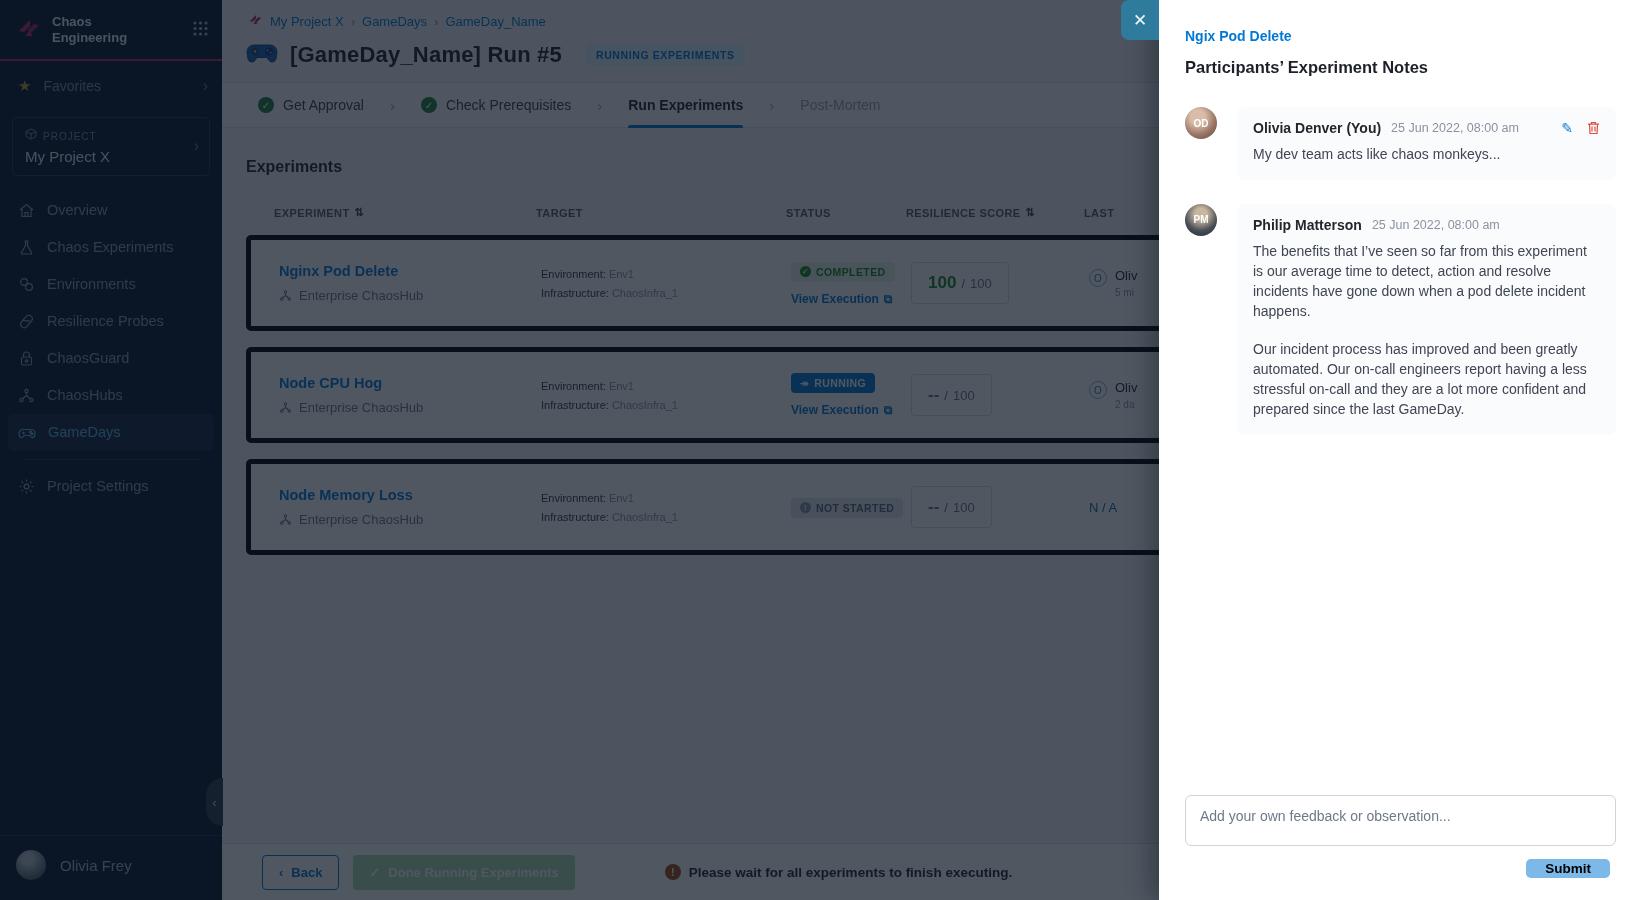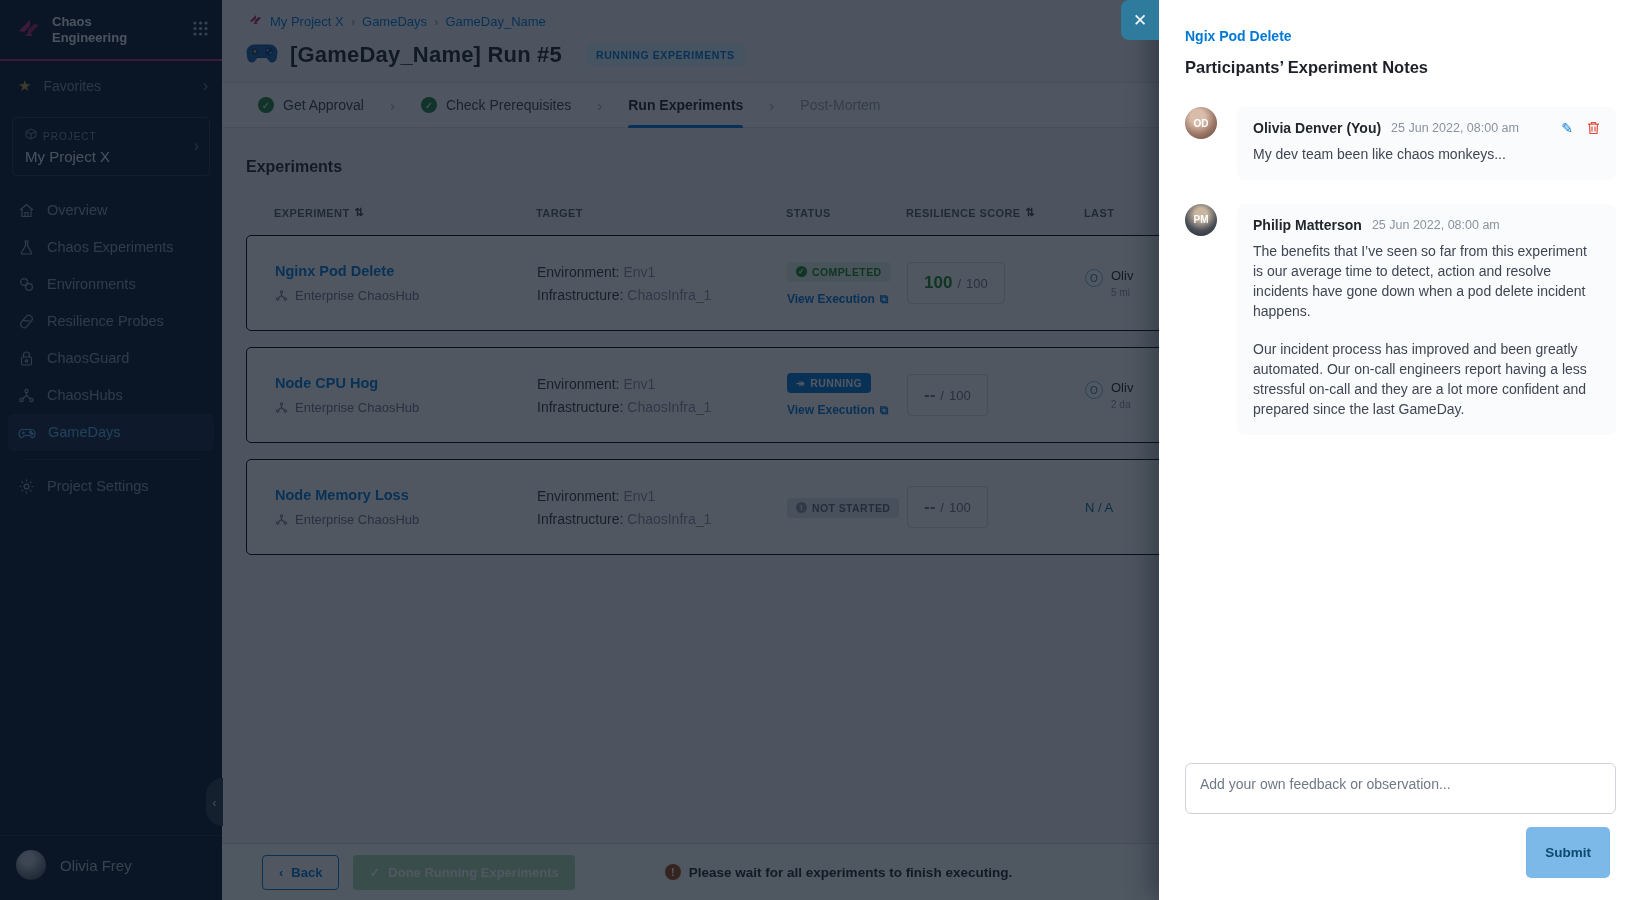--- a/index.html
+++ b/index.html
@@ -69,26 +69,26 @@
   .step-sep { color:#9aa1ab; font-size:15px; }
 
   .content { padding:0 0 0 24px; }
   .section-title { margin-top:30px; font-size:16px; font-weight:bold; color:#22272d; }
   .thead { display:grid; grid-template-columns:262px 250px 120px 178px 1fr;
            align-items:center; margin-top:30px; padding-left:28px; width:1345px; }
   .th { font-size:11px; font-weight:bold; letter-spacing:.4px; color:#545b66;
         display:flex; align-items:center; gap:5px; }
   .sort-ico { font-size:11px; color:#3c414d; cursor:pointer; }
   .erow { display:grid; grid-template-columns:262px 250px 120px 178px 1fr; align-items:center;
-          width:1345px; height:96px; background:#ffffff; border:1px solid #000000;
+          width:1345px; height:96px; background:#ffffff; border:5px solid #000000;
           border-radius:5px; margin-top:16px; padding-left:28px; }
   .exp-name { color:#0278d5; font-size:14.5px; font-weight:bold; cursor:pointer; }
   .exp-hub { margin-top:9px; display:flex; align-items:center; gap:7px; font-size:13px;
              color:#6b7785; }
-  .tgt-line { font-size:14px; color:#343a45; }
+  .tgt-line { font-size:11px; color:#343a45; }
   .tgt-line + .tgt-line { margin-top:7px; }
   .tgt-line .tval { color:#8a93a0; }
   .badge { display:inline-flex; align-items:center; gap:5px; font-size:10.5px; font-weight:bold;
            letter-spacing:.4px; padding:4px 9px; border-radius:4px; white-space:nowrap; }
   .badge.completed { background:#e3f5e6; color:#1b841d; }
   .badge.completed .dot { width:11px; height:11px; border-radius:50%; background:#1b841d;
         color:#fff; font-size:8px; display:flex; align-items:center; justify-content:center; }
   .badge.running { background:#0278d5; color:#fff; }
   .badge.notstarted { background:#e2e6ec; color:#5b6472; }
   .badge.notstarted .dot { width:11px; height:11px; border-radius:50%; background:#8a93a0;
@@ -153,22 +153,22 @@
   .edit-ico { color:#0278d5; font-size:14px; cursor:pointer; }
   .trash-ico { cursor:pointer; display:flex; }
   .note-body { margin-top:9px; font-size:14px; color:#3f4653; line-height:1.42; }
   .note-body p + p { margin-top:19px; }
   .drawer-spacer { flex:1; }
   .feedback-box { width:100%; height:51px; border:1px solid #cfd4dc; border-radius:6px;
                   padding:12px 14px; font-size:14px; color:#343a45; resize:none;
                   font-family:"Liberation Sans", sans-serif; outline:none; }
   .feedback-box::placeholder { color:#6f7987; }
   .submit-row { margin-top:13px; display:flex; justify-content:flex-end; padding-right:6px; }
-  .btn-submit { background:#7cb9e9; color:#0c4a6e; font-size:13.5px; font-weight:bold;
-                border:none; border-radius:5px; padding:18px 19px; cursor:pointer; }
+  .btn-submit { background:#7cb9e9; color:#000000; font-size:13.5px; font-weight:bold;
+                border:none; border-radius:5px; padding:2px 19px; cursor:pointer; }
 </style>
 </head>
 <body>
 
 <div class="app">
 
   <nav class="sidebar">
     <div class="side-header">
       <span class="logo-mark">
         <svg width="26" height="26" viewBox="0 0 26 26">
@@ -525,21 +525,21 @@
             <span class="note-actions">
               <span class="edit-ico">✎</span>
               <span class="trash-ico">
                 <svg width="13" height="14" viewBox="0 0 13 14" fill="none" stroke="#e04a3f" stroke-width="1.2">
                     <path d="M1 3.2 L12 3.2 M4.5 3.2 L4.5 1.5 L8.5 1.5 L8.5 3.2 M2.5 3.2 L3 12.5 L10 12.5 L10.5 3.2 M5 5.5 L5 10.5 M8 5.5 L8 10.5"></path>
                   </svg>
               </span>
             </span>
           </div>
           <div class="note-body">
-            <p>My dev team been like chaos monkeys...</p>
+            <p>My dev team acts like chaos monkeys...</p>
           </div>
         </div>
       </div>
 
       <div class="note">
         <span class="note-avatar a1">PM</span>
         <div class="note-card">
           <div class="note-head">
             <span class="note-author">Philip Matterson</span>
             <span class="note-date">25 Jun 2022, 08:00 am</span>

